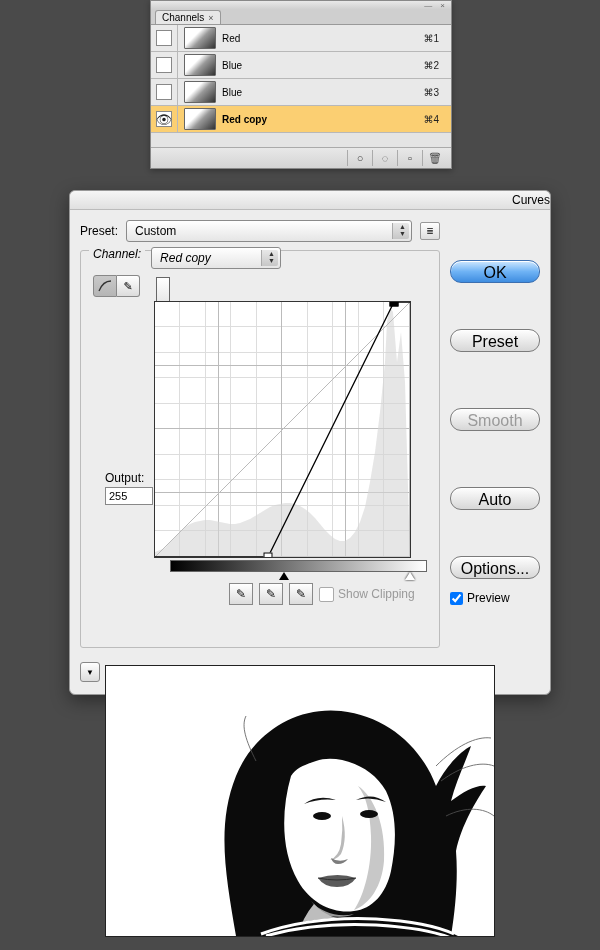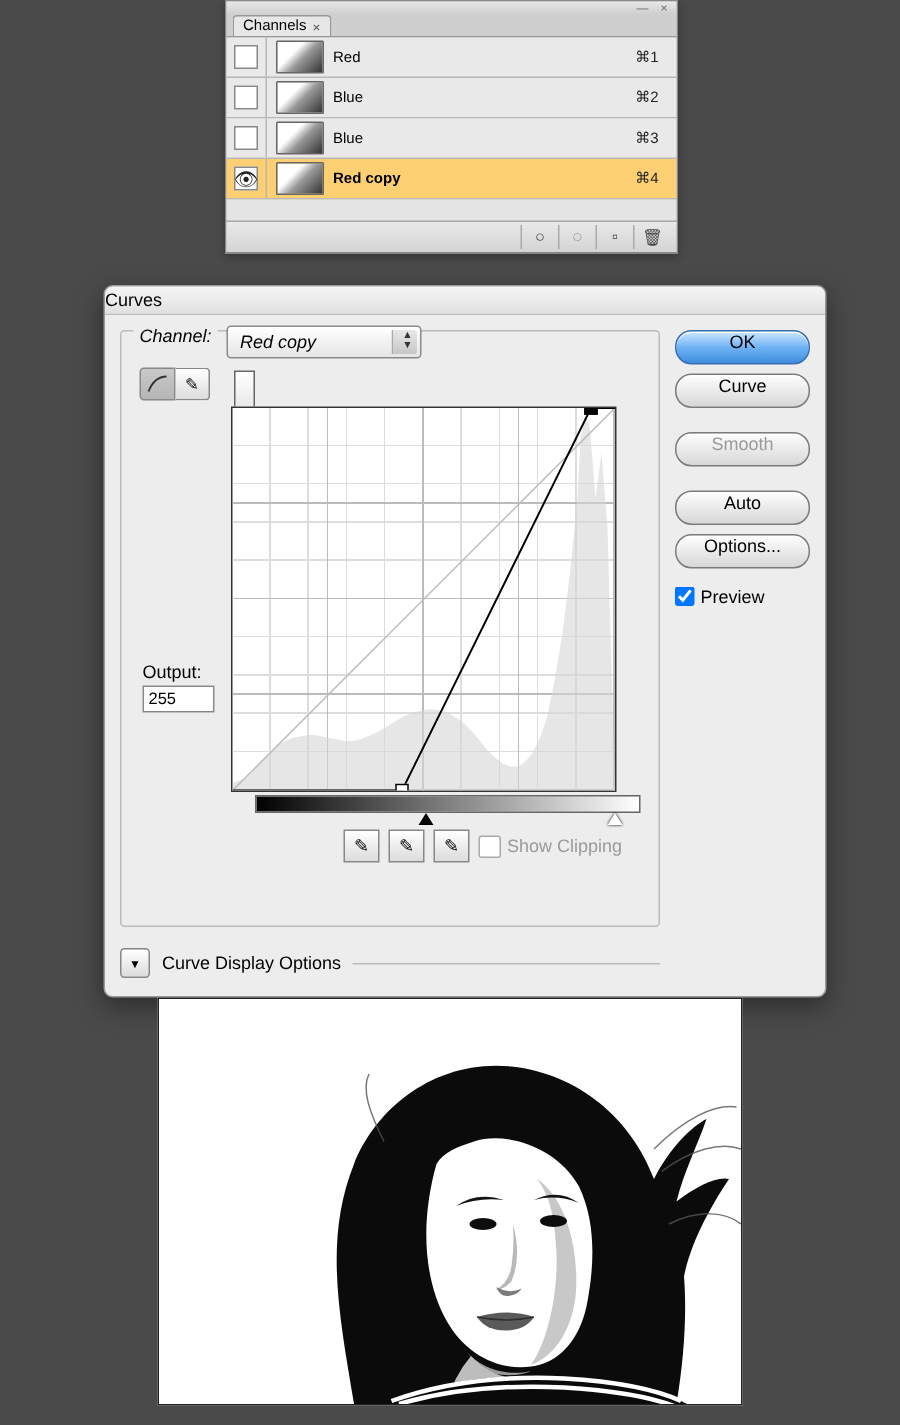--- a/index.html
+++ b/index.html
@@ -137,21 +137,21 @@
     position: absolute;
     left: 69px;
     top: 190px;
     width: 480px;
     background: #ededed;
     border: 1px solid #999;
     border-radius: 6px;
     box-shadow: 0 6px 18px rgba(0,0,0,.4);
   }
   .curves-title {
-    text-align: left;
+    text-align: right;
     font-size: 12px;
     padding: 2px 0 2px;
     background: linear-gradient(#f6f6f6,#e0e0e0);
     border-bottom: 1px solid #bbb;
     border-radius: 6px 6px 0 0;
   }
   .curves-body {
     display: flex;
     padding: 10px 10px 12px 10px;
     gap: 10px;
@@ -164,34 +164,35 @@
     display: flex;
     flex-direction: column;
     gap: 6px;
     align-items: stretch;
   }
   .aqua-btn {
     height: 21px;
     border: 1px solid #7b7b7b;
     border-radius: 11px;
     background: linear-gradient(#fefefe,#d7d7d7);
-    font-size: 12px;
-    display: flex;
-    align-items: flex-start;
+    font-size: 16px;
+    display: flex;
+    align-items: flex-end;
     justify-content: center;
     box-shadow: inset 0 1px 0 #fff;
+    margin-top: 40px;
   }
   .aqua-btn.primary {
     background: linear-gradient(#cfe8ff,#6fb3f5 50%,#3f8de0);
     border-color: #3c6fb0;
     color: #000;
   }
   .preview-row {
     display: flex;
-    align-items: flex-start;
+    align-items: flex-end;
     gap: 4px;
     margin-top: 6px;
     font-size: 12px;
   }
   .preview-row input { margin:0; }
 
   .preset-row {
     display: flex;
     align-items: center;
     gap: 8px;
@@ -370,21 +371,21 @@
   .slider-tri.white {
     border-bottom-color:#fff;
     filter: drop-shadow(0 0 1px #000);
   }
   .io-col {
     display:flex; flex-direction:column; gap:2px;
     font-size:12px;
   }
   .io-col.output {
     position:absolute;
-    left: 14px;
+    left: 24px;
     top: 220px;
   }
   .io-col.input {
     margin-left: 81px;
     margin-top: 16px;
   }
   .io-field {
     width:40px; height:16px;
     border:1px solid #888;
     background:#fff;
@@ -513,20 +514,28 @@
     <div class="foot-btn">▫</div>
     <div class="foot-btn">🗑</div>
   </div>
 </div>
 
 <div class="curves-dialog">
   <div class="curves-title">Curves</div>
   <div class="curves-body">
     <div class="curves-left">
 
+      <div class="preset-row">
+        <label>Preset:</label>
+        <div class="dropdown">
+          <span>Custom</span>
+          <div class="arrows">▲<br>▼</div>
+        </div>
+        <div class="preset-menu-icon">≣</div>
+      </div>
 
       <div class="channel-group">
 
         <div class="channel-sel-row">
           <label>Channel:</label>
           <div class="channel-dropdown">
             <span>Red copy</span>
             <div class="arrows">▲<br>▼</div>
           </div>
         </div>
@@ -596,21 +605,21 @@
         <div class="disc-line"></div>
       </div>
 
     </div>
 
     <div class="curves-right">
       <div class="aqua-btn primary">
           <span>OK</span>
         </div>
       <div class="aqua-btn">
-          <span>Curve</span>
+          <span>Preset</span>
         </div>
       <div style="height:4px"></div>
       <div class="aqua-btn" style="color:#9a9a9a">
           <span>Smooth</span>
         </div>
       <div style="height:4px"></div>
       <div class="aqua-btn">
           <span>Auto</span>
         </div>
       <div class="aqua-btn">

